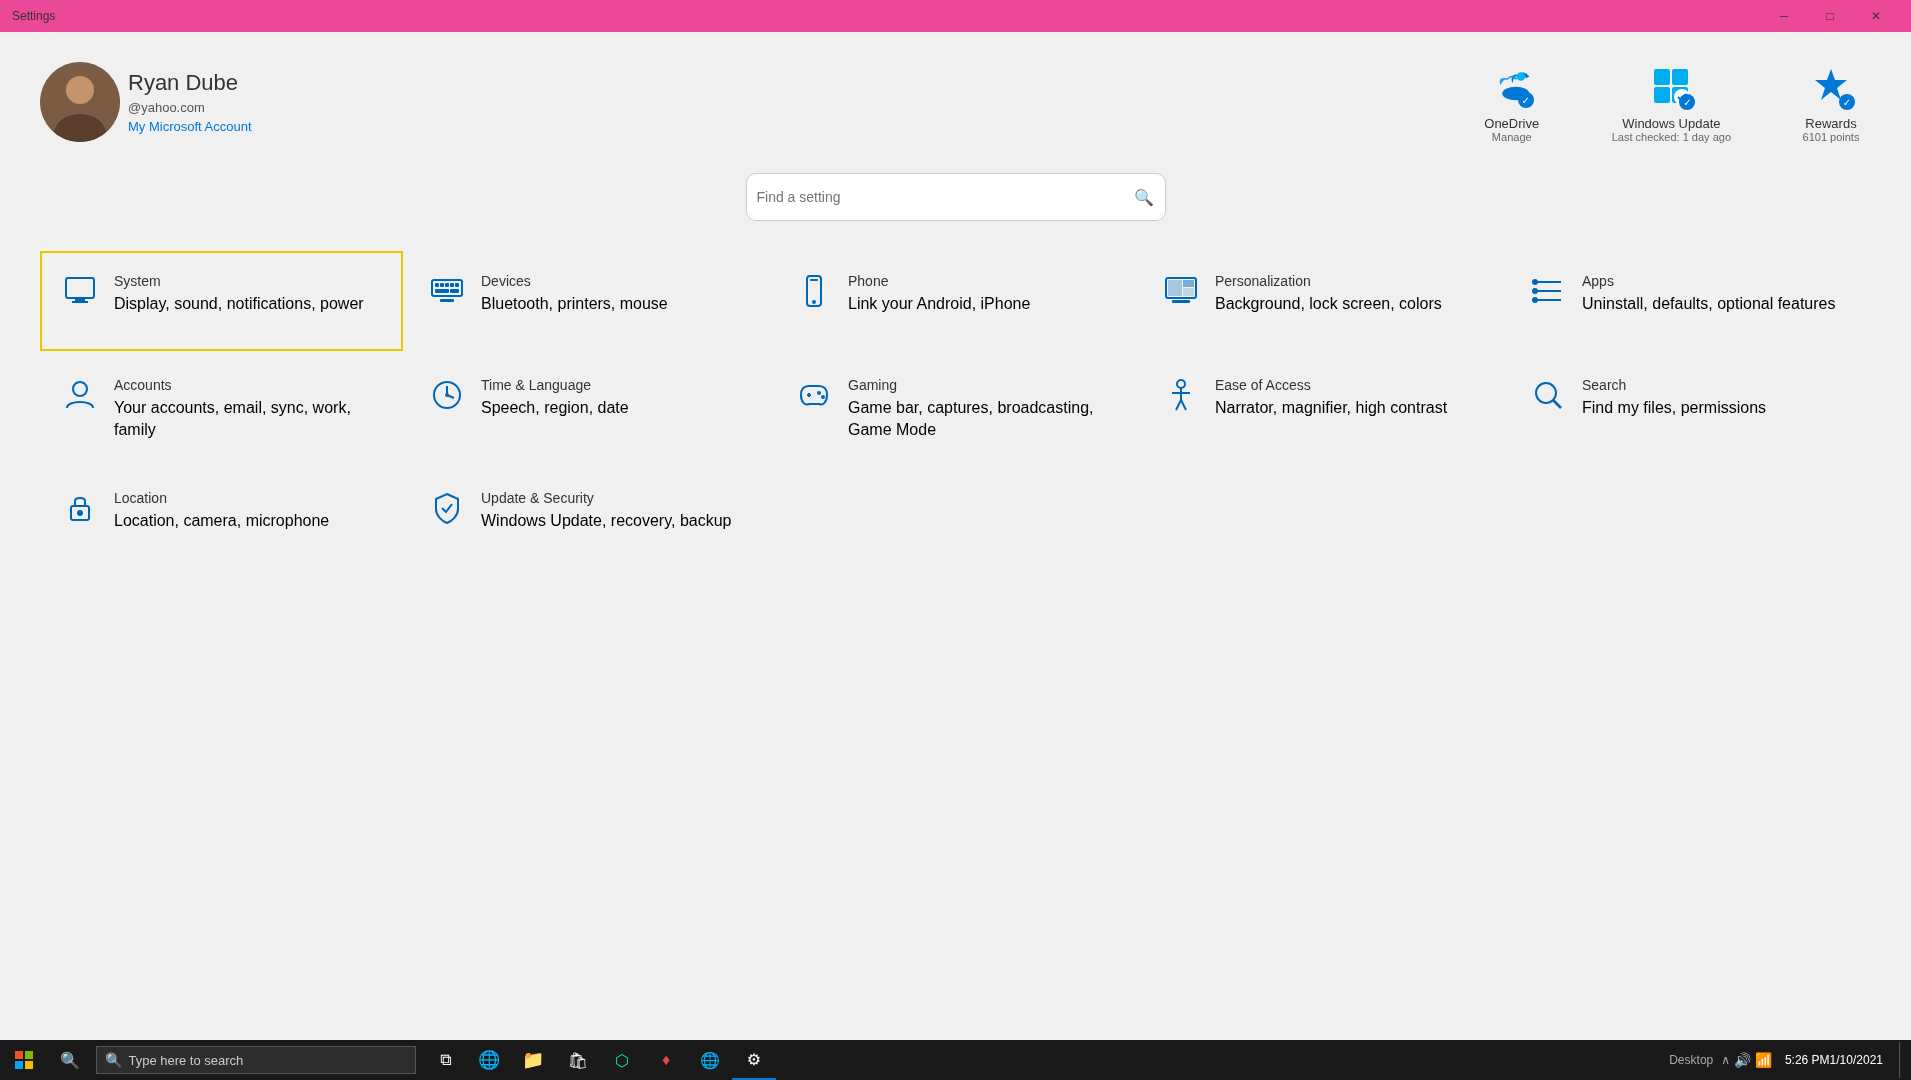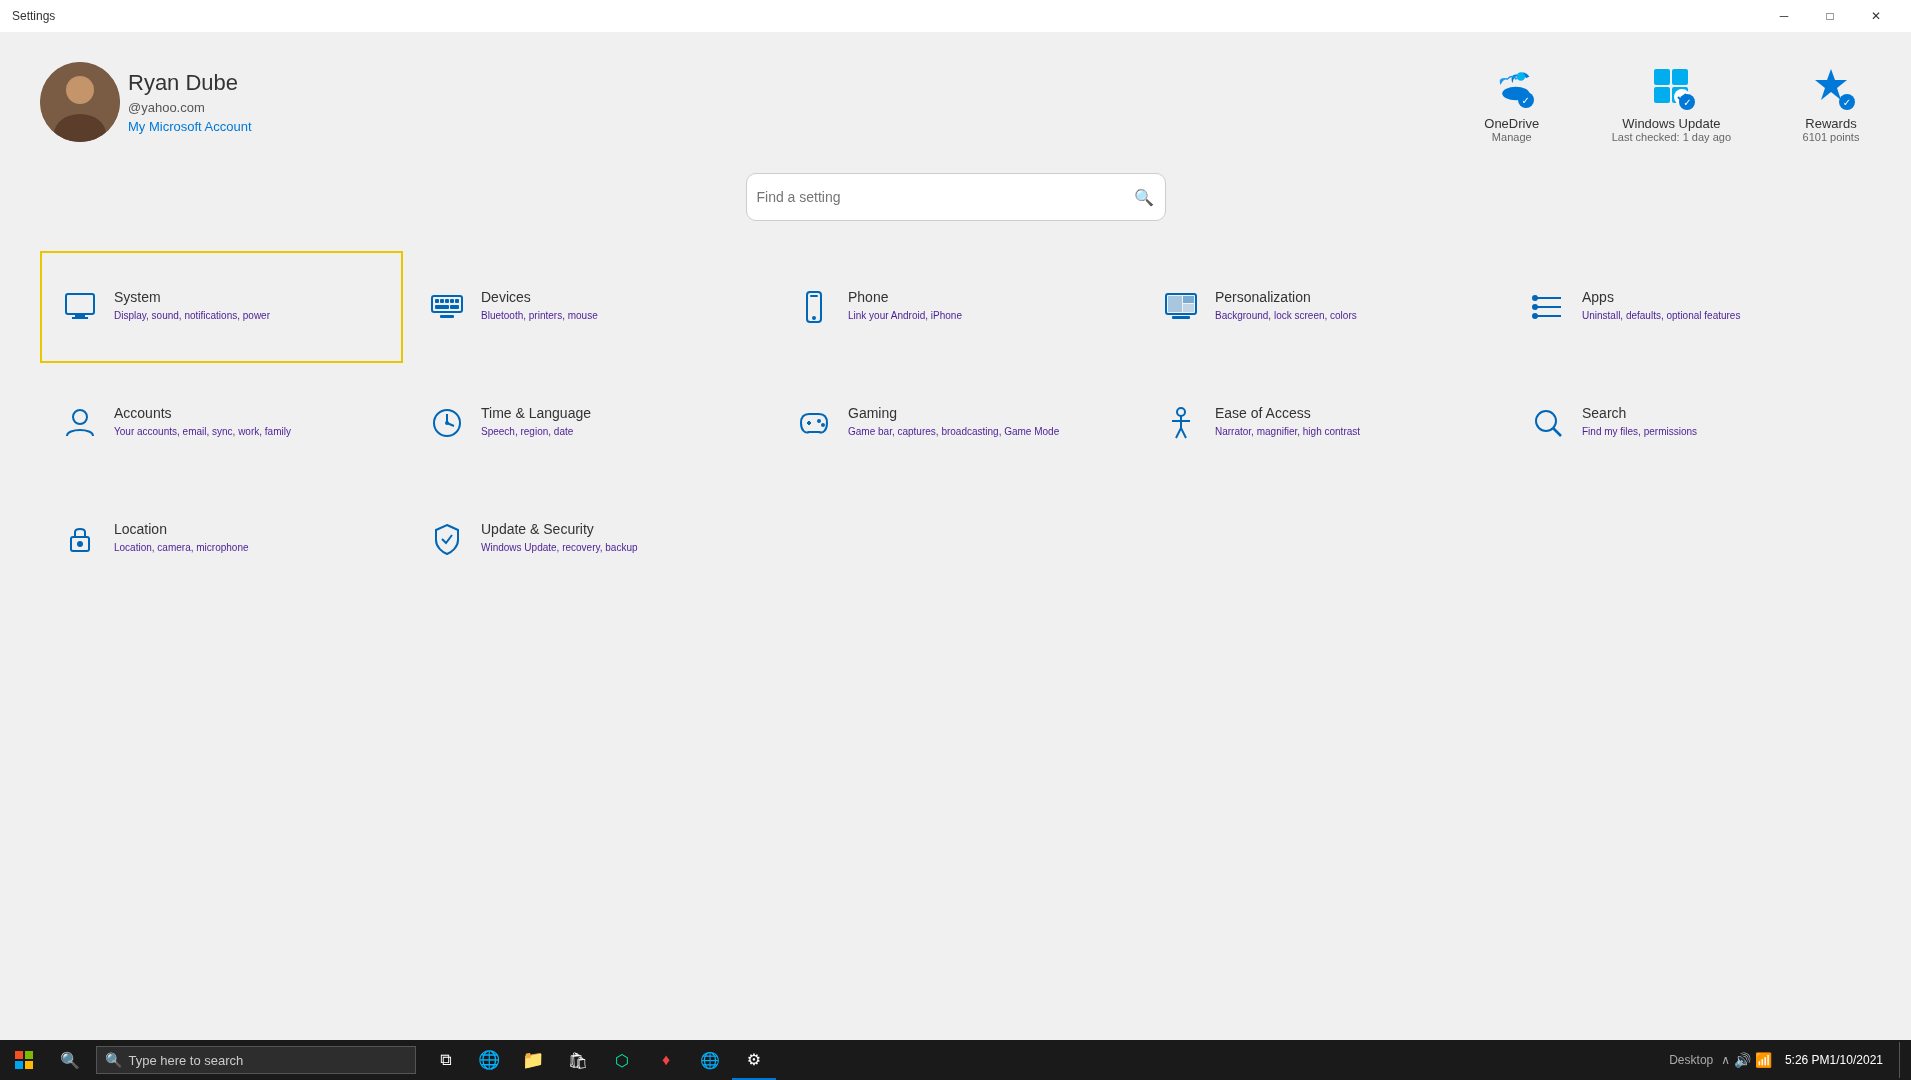--- a/index.html
+++ b/index.html
@@ -8,21 +8,21 @@
       height: 1080px;
       background: #c8c8c8;
       font-family: 'Segoe UI', Arial, sans-serif;
       overflow: hidden;
       position: relative;
     }
 
     
     .title-bar {
       height: 32px;
-      background: #ffffff;
+      background: #ec4899;
       display: flex;
       align-items: center;
       justify-content: space-between;
       padding: 0 12px;
       position: absolute;
       top: 0; left: 0; right: 0;
       z-index: 100;
     }
     .title-bar-title {
       font-size: 12px;
@@ -172,21 +172,21 @@
     }
 
     
     .settings-grid {
       display: grid;
       grid-template-columns: repeat(5, 1fr);
       gap: 4px;
     }
     .settings-item {
       background: #f0f0f0;
-      padding: 36px 20px;
+      padding: 20px 20px;
       cursor: pointer;
       display: flex;
       align-items: flex-start;
       gap: 16px;
       border: 2px solid transparent;
       transition: background 0.1s;
       min-height: 100px;
     }
     .settings-item.highlighted {
       border: 2px solid #e8c600;
@@ -206,22 +206,22 @@
       display: flex;
       flex-direction: column;
     }
     .settings-item-title {
       font-size: 14px;
       font-weight: 400;
       color: #333;
       margin-bottom: 4px;
     }
     .settings-item-desc {
-      font-size: 10px;
-      color: #4c1d95;
+      font-size: 16px;
+      color: #000000;
       line-height: 1.4;
     }
 
     
     .taskbar {
       position: absolute;
       bottom: 0; left: 0; right: 0;
       height: 40px;
       background: #1a1a1a;
       display: flex;

